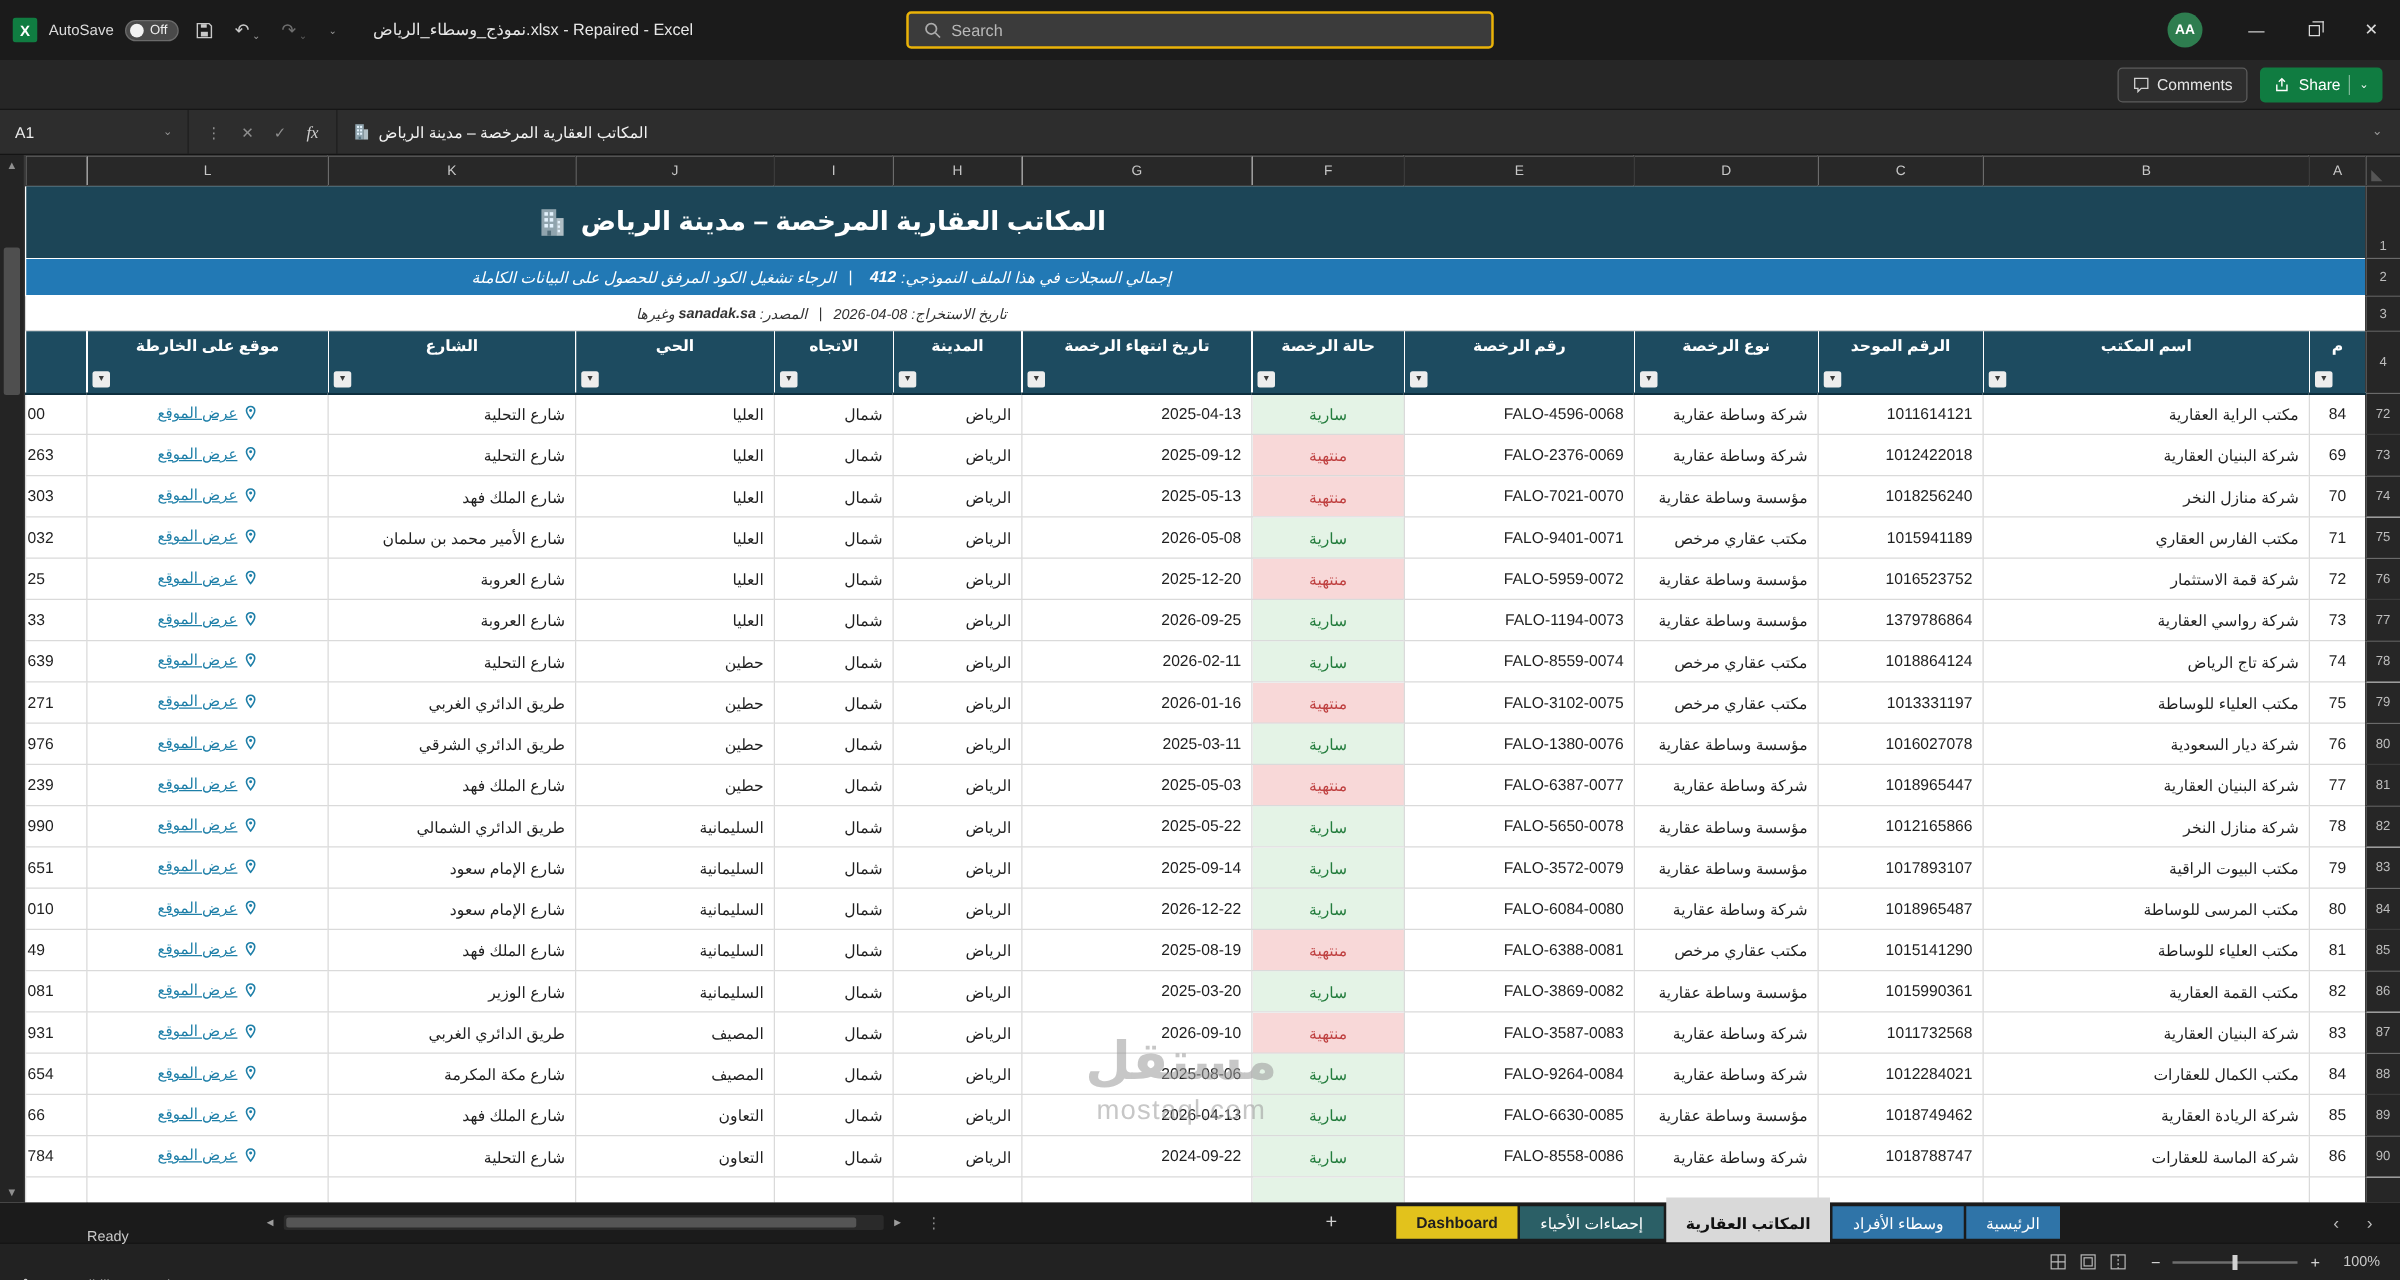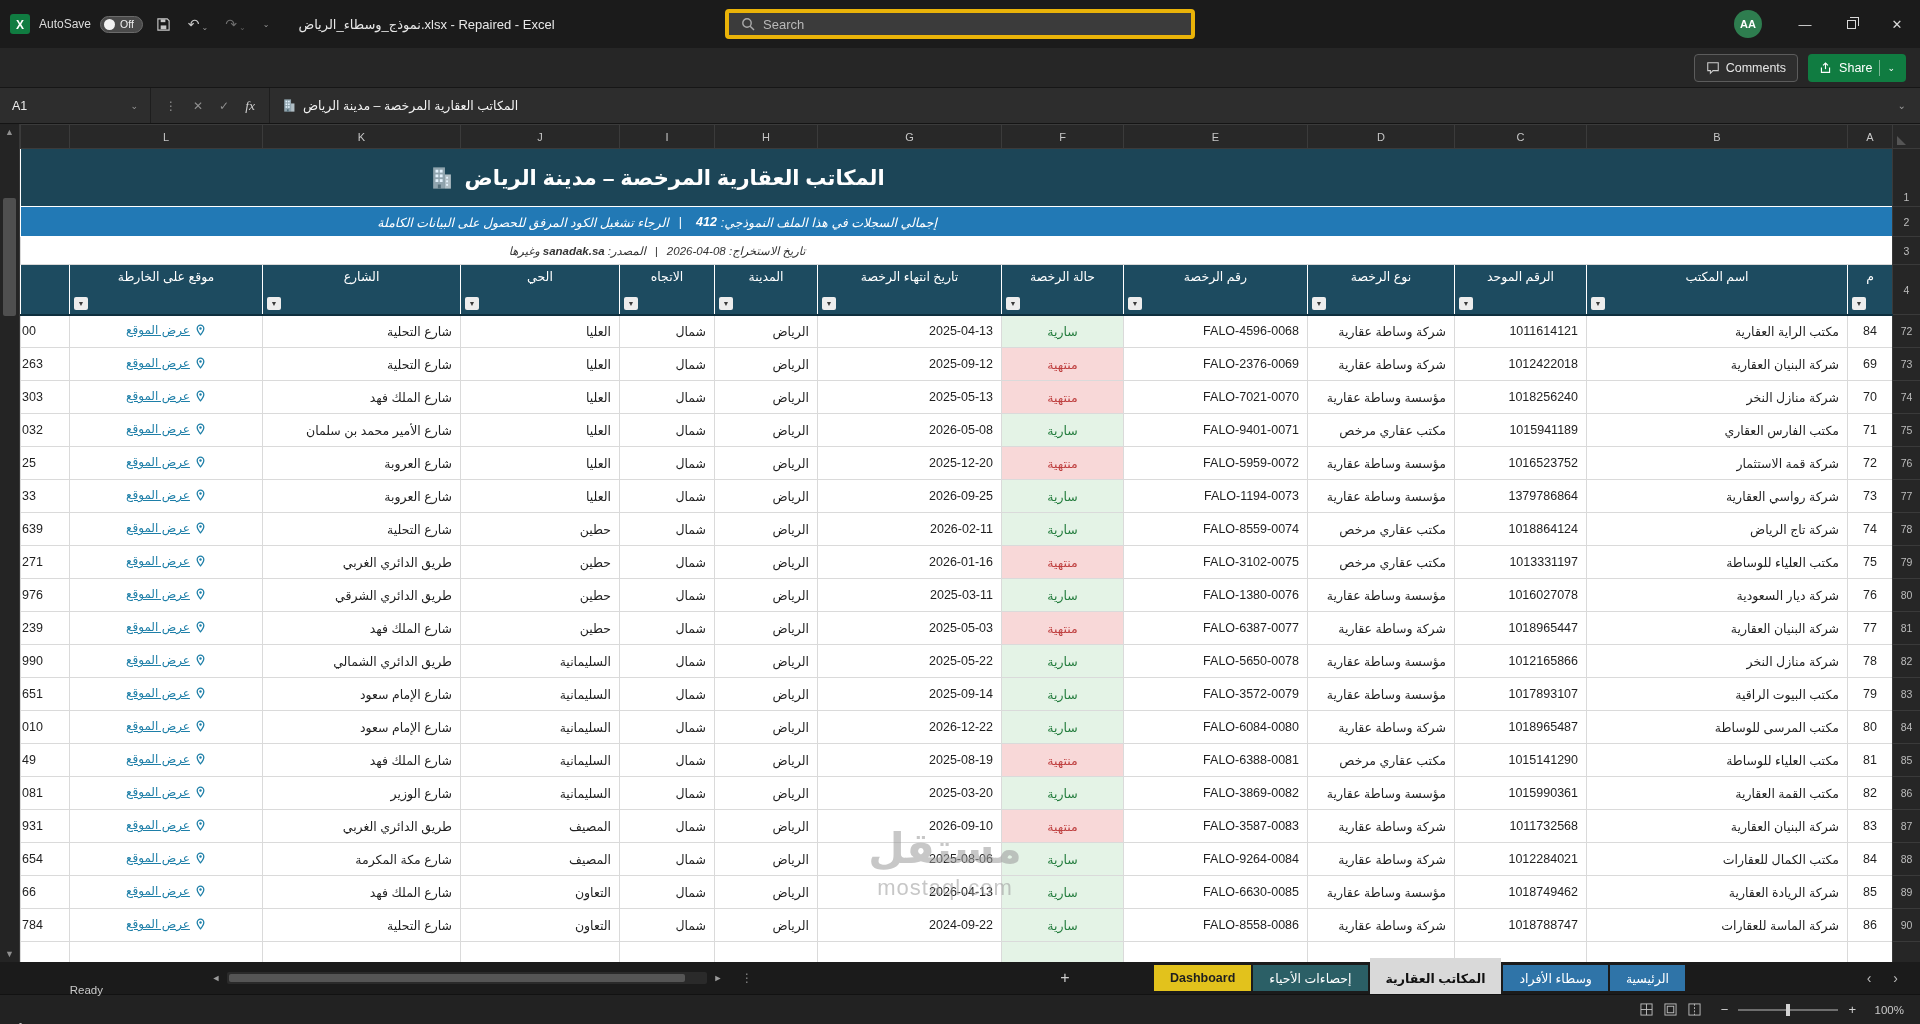--- a/index.html
+++ b/index.html
@@ -19,21 +19,21 @@
   .autosave-label{font-size:12px;color:#DCDCDC;}
   .autosave-toggle{display:flex;align-items:center;gap:5px;background:#4A4A4A;border:1px solid #6B6B6B;border-radius:9px;padding:0 8px 0 3px;height:17px;}
   .knob{width:11px;height:11px;border-radius:50%;background:#F2F2F2;}
   .state{font-size:10.5px;color:#F0F0F0;}
   .qat-btn{display:flex;align-items:flex-end;gap:2px;color:#C9C9C9;font-size:14px;padding:2px 4px;}
   .qat-btn .mini{font-size:8px;color:#9A9A9A;}
   .qat-btn.dim{color:#6E6E6E;}
   .qat-btn.dim .mini{color:#5E5E5E;}
   .filename{font-size:13px;color:#E8E8E8;margin-left:16px;white-space:nowrap;}
   .searchbox{position:absolute;left:50%;top:9px;transform:translateX(-50%);width:470px;height:30px;background:#3B3B3B;
-             border:4px solid #eab308;border-radius:4px;display:flex;align-items:center;gap:8px;padding-left:12px;
+             border:2px solid #eab308;border-radius:4px;display:flex;align-items:center;gap:8px;padding-left:12px;
              color:#B9B9B9;font-size:13px;}
   .tb-right{margin-left:auto;display:flex;align-items:center;height:100%;}
   .avatar{width:28px;height:28px;border-radius:50%;background:var(--avatar-green);color:#fff;font-size:11px;font-weight:bold;
           display:flex;align-items:center;justify-content:center;margin-right:20px;}
   .winbtn{width:46px;height:100%;display:flex;align-items:center;justify-content:center;font-size:13px;color:#DADADA;}
   .restore-box{width:9px;height:9px;border:1px solid #DADADA;position:relative;display:block;}
   .restore-box::before{content:"";position:absolute;left:2px;top:-4px;width:8px;height:8px;border-top:1px solid #DADADA;border-right:1px solid #DADADA;}
 
   
   .ribbon{height:40px;background:#262626;display:flex;align-items:center;border-bottom:1px solid #161616;}
@@ -80,21 +80,21 @@
   .ttext{color:#FFF;font-size:21px;font-weight:bold;}
   .infocell{background:var(--info-band);border:1px solid rgba(255,255,255,.18);}
   .infocell .pos{direction:rtl;color:#FFF;font-style:italic;font-size:12.5px;}
   .infocell b{margin:0 4px;}
   .infocell .bardiv{margin:0 10px;font-style:normal;}
   .srccell{background:#FFF;border:1px solid #D9D9D9;}
   .srccell .pos{direction:rtl;color:#333;font-style:italic;font-size:11.5px;}
   .srccell b{margin:0 3px;}
   .srccell .bardiv{margin:0 9px;}
   .hcell{background:var(--header-band);border:1px solid rgba(255,255,255,.25);border-bottom:2px solid #0E2F3E;position:relative;
-         color:#FFF;font-weight:normal;font-size:12.5px;text-align:center;vertical-align:middle;padding:2px 4px 28px;}
+         color:#FFF;font-weight:bold;font-size:12.5px;text-align:center;vertical-align:middle;padding:2px 4px 28px;}
   .filter-btn{position:absolute;left:4px;bottom:4px;width:14px;height:13px;background:#EDEDED;border-radius:2px;
               color:#3A3A3A;font-size:7px;line-height:13px;text-align:center;}
   .drow{height:33px;}
   .cell{background:#FFF;border:1px solid #DADADA;font-size:12.5px;color:#1F1F1F;padding:0 8px;white-space:nowrap;}
   .c-center{text-align:center;padding:0 2px;}
   .c-start{text-align:start;}
   .c-ltrnum{direction:ltr;text-align:right;}
   .cell.valid{background:var(--valid-bg);color:var(--valid-text);}
   .cell.expired{background:var(--expired-bg);color:var(--expired-text);}
   .linkwrap{display:inline-flex;align-items:center;gap:5px;direction:rtl;}
@@ -106,21 +106,21 @@
   
   .tabbar{height:32px;background:#1B1B1B;display:flex;align-items:center;position:relative;z-index:6;}
   .hs-left{display:flex;align-items:center;margin-left:205px;}
   .hs-btn{width:22px;text-align:center;color:#9C9C9C;font-size:9px;}
   .hs-track{width:480px;height:12px;background:#2A2A2A;border-radius:2px;position:relative;}
   .hs-thumb{position:absolute;left:2px;top:2px;bottom:2px;width:456px;background:#555;border-radius:2px;}
   .splitter{color:#8A8A8A;font-size:12px;margin-left:12px;}
   .add-sheet{color:#CFCFCF;font-size:16px;margin-left:300px;width:24px;text-align:center;}
   #sheet-tab-list{display:flex;align-items:center;height:100%;margin-left:40px;gap:2px;}
   .stab{height:26px;padding:0 16px;font-size:12.5px;display:flex;align-items:center;}
-  .stab.yellow{background:var(--tab-yellow);color:#1F1F1F;font-weight:bold;margin-left:37px;}
+  .stab.yellow{background:var(--tab-yellow);color:#1F1F1F;font-weight:bold;}
   .stab.teal{background:var(--tab-teal);color:#FFF;}
   .stab.blue{background:var(--tab-blue);color:#FFF;}
   .stab.active{background:var(--tab-active);color:#111;font-weight:bold;height:40px;}
   .tab-nav{margin-left:auto;display:flex;gap:22px;padding-right:22px;color:#BDBDBD;font-size:14px;}
 
   
   .statusbar{height:30px;background:#222;border-top:1px solid #121212;display:flex;align-items:center;color:#C9C9C9;font-size:11.5px;position:relative;z-index:6;}
   .sb-left{display:flex;align-items:center;gap:26px;padding-left:14px;flex-direction:column;}
   .acc{display:flex;align-items:center;gap:7px;}
   .sb-right{margin-left:auto;display:flex;align-items:center;gap:10px;padding-right:16px;}

